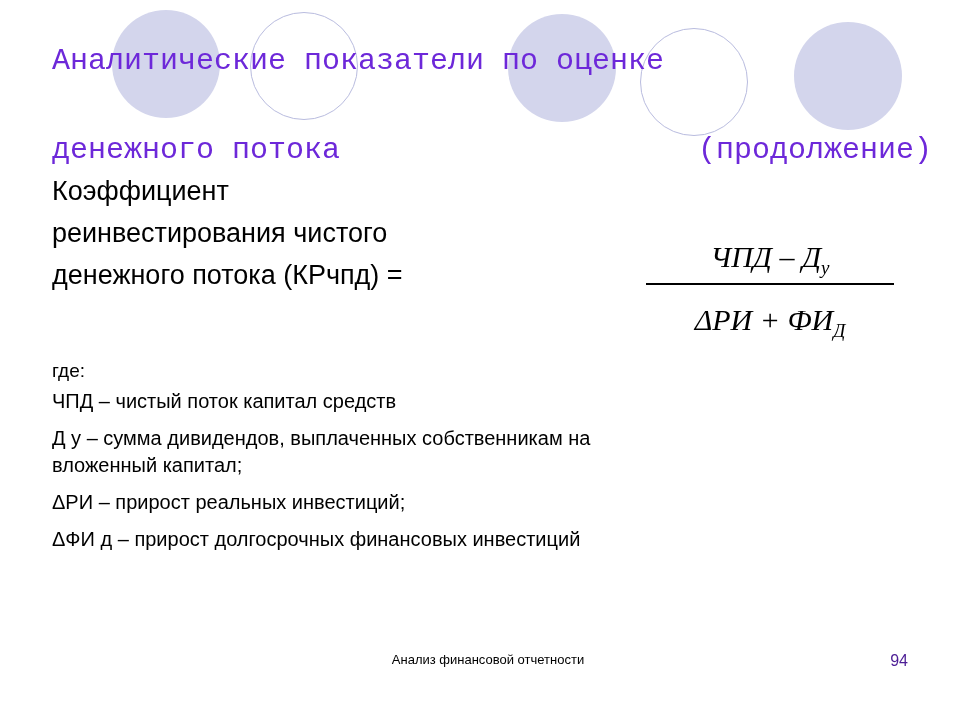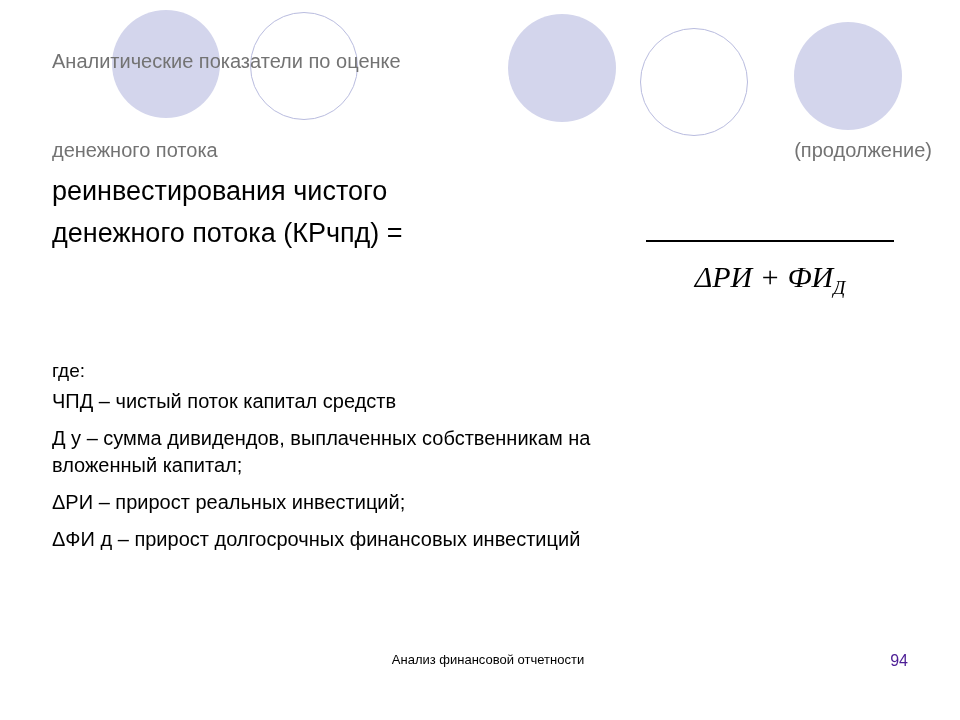--- a/index.html
+++ b/index.html
@@ -66,24 +66,25 @@
   }
 
   
   .title-block {
     position: absolute;
     left: 52px;
     top: 40px;
     width: 880px;
   }
   .title-line {
-    font-size: 20px;
+    font-size: 30px;
     line-height: 42px;
-    color: #737373;
+    color: #6d28d9;
     white-space: pre;
+    font-family: Liberation Mono, monospace;
   }
   .title-line-2 {
     display: flex;
     justify-content: space-between;
     margin-top: 47px;
   }
   .title-cont {
     margin-left: 230px;
   }
 
@@ -188,25 +189,29 @@
 
   <div class="title-block">
     <div class="title-line">Аналитические показатели по оценке</div>
     <div class="title-line title-line-2">
       <span>денежного потока</span>
       <span class="title-cont">(продолжение)</span>
     </div>
   </div>
 
   <div class="body-left">
+    <div class="lead">Коэффициент</div>
     <div class="lead">реинвестирования чистого</div>
     <div class="lead">денежного потока (КРчпд) =</div>
   </div>
 
   <div class="formula">
+    <div class="num">
+      <span>ЧПД – Д</span><span class="sub">у</span>
+    </div>
     <div class="bar"></div>
     <div class="den">
       <span>Δ</span><span>РИ +  ФИ</span><span class="sub">Д</span>
     </div>
   </div>
 
   <div class="legend">
     <div class="where">где:</div>
     <div class="item">ЧПД – чистый поток капитал средств</div>
     <div class="item">Д у – сумма дивидендов, выплаченных собственникам на вложенный капитал;</div>

